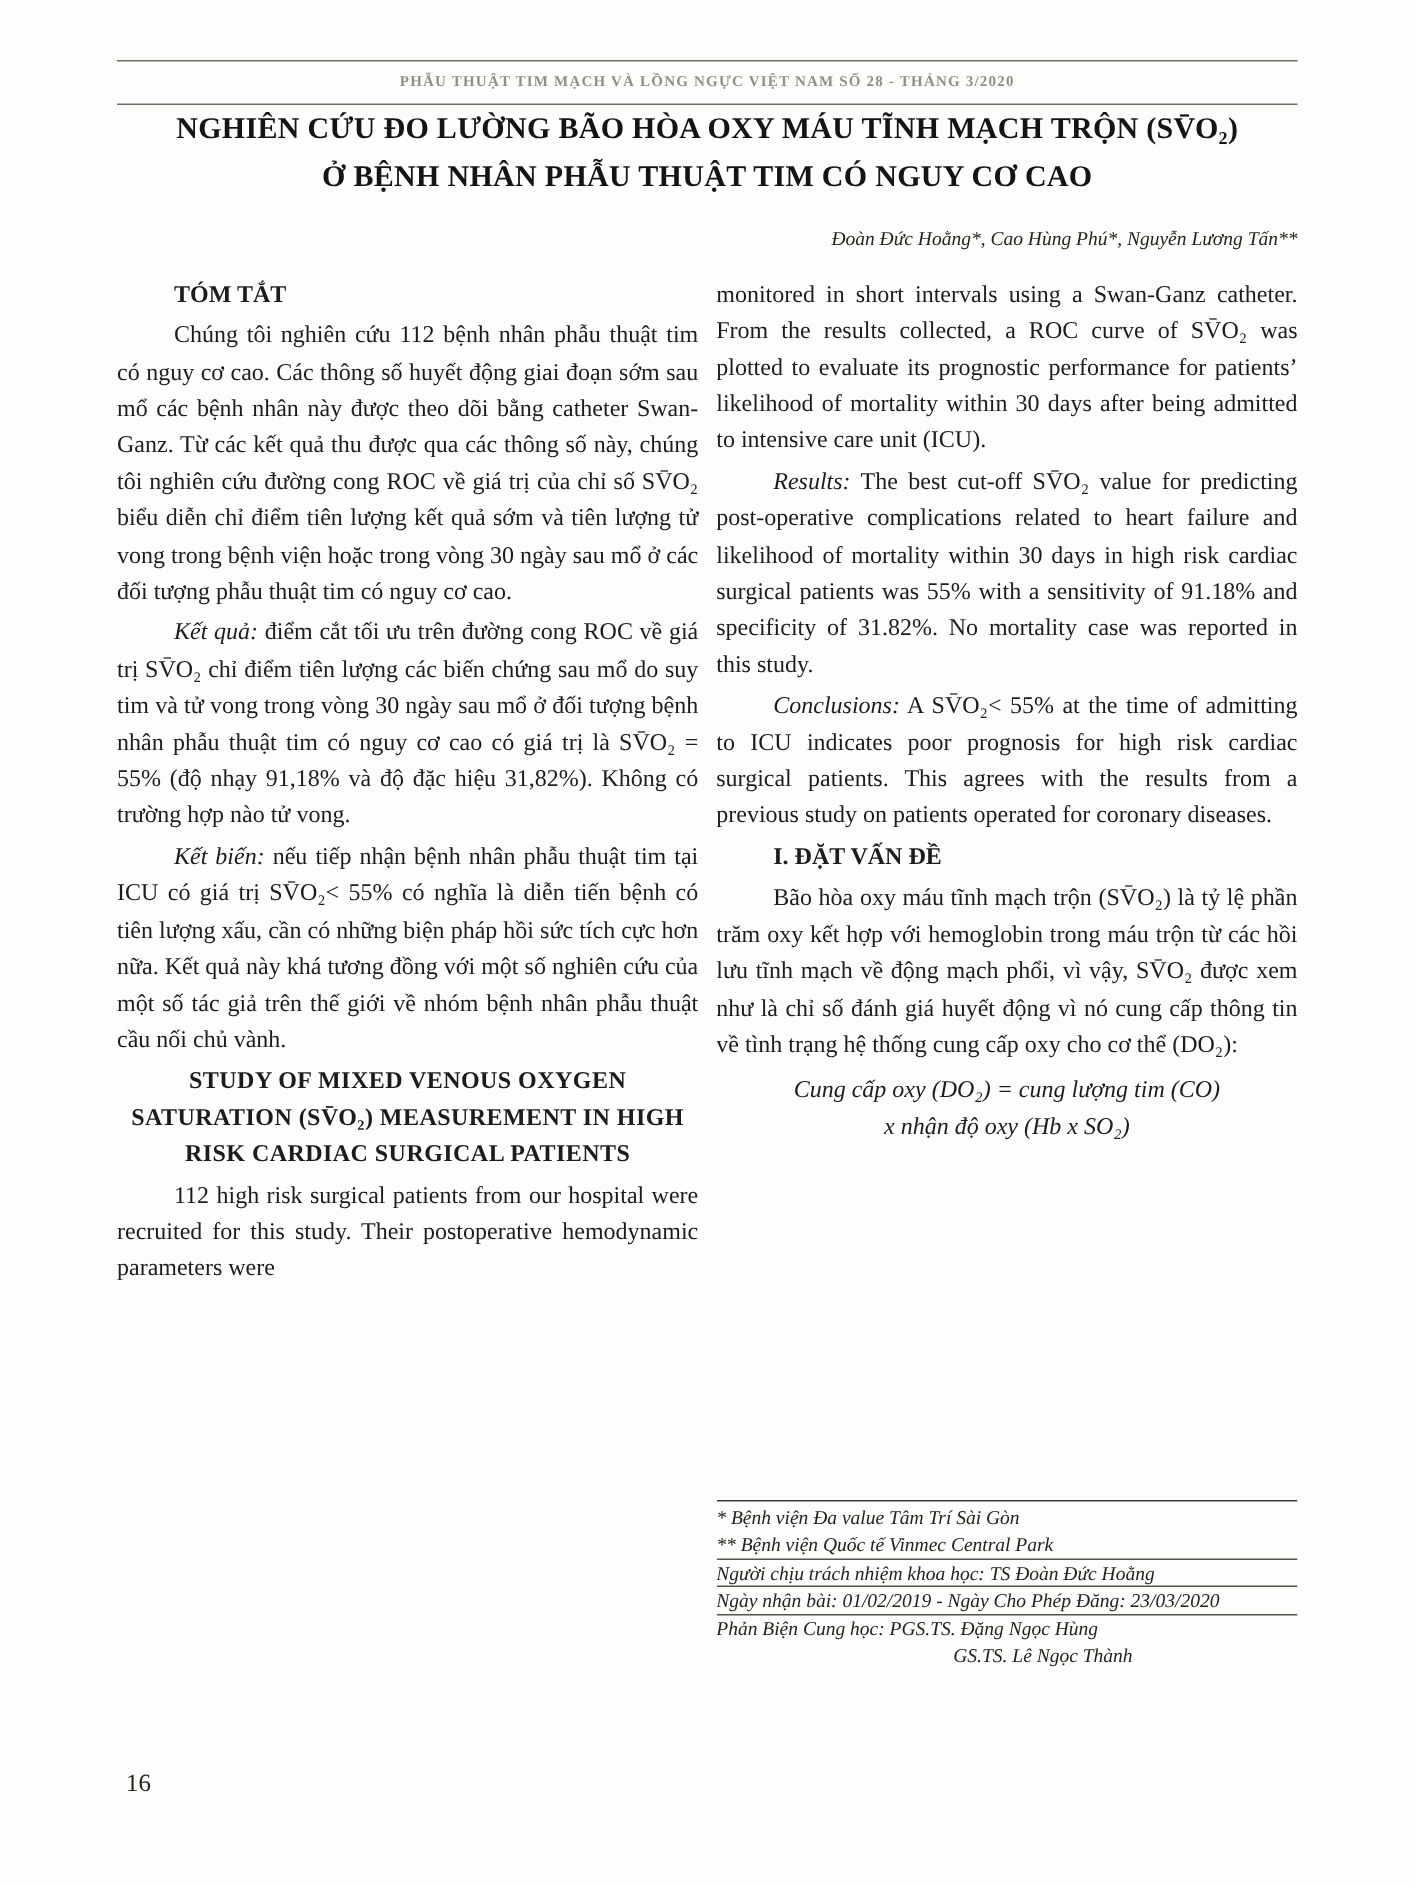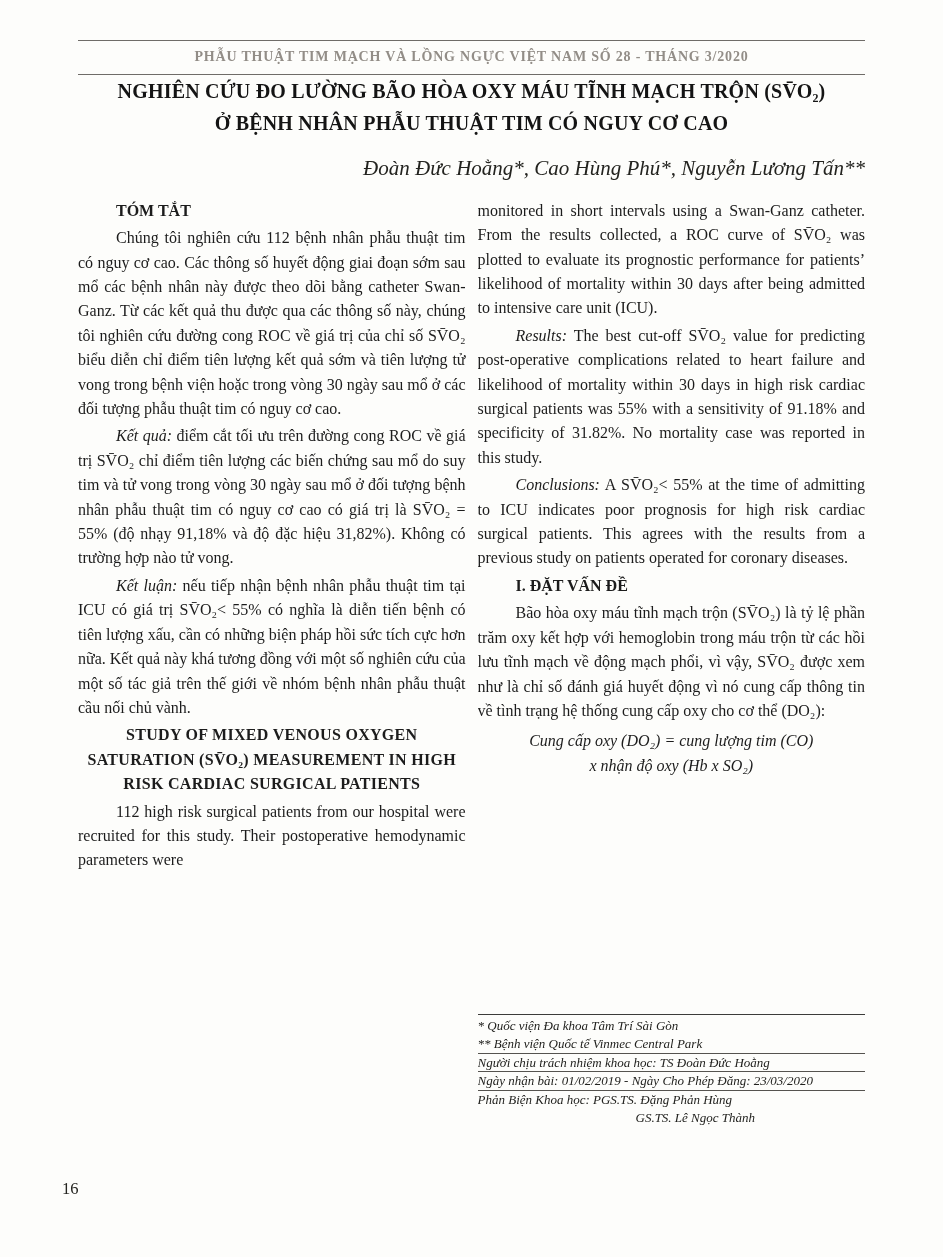--- a/index.html
+++ b/index.html
@@ -20,37 +20,37 @@
   }
   .journal-header {
     margin-top: 40px;
     border-top: 1.5px solid #6f6c68;
     border-bottom: 1.5px solid #6f6c68;
     padding: 8px 0 9px;
     text-align: center;
   }
   .journal-header .header-text {
     color: #928d87;
-    font-size: 14px;
+    font-size: 10px;
     letter-spacing: 0.8px;
     font-weight: bold;
   }
   .article-title {
     text-align: center;
     font-weight: bold;
     font-size: 20px;
     line-height: 1.62;
     letter-spacing: 0.2px;
     color: #141414;
   }
   .authors-line {
     text-align: right;
     font-style: italic;
     margin-top: 16px;
-    font-size: 21px;
+    font-size: 13px;
     color: #23231f;
   }
   .columns {
     display: flex;
     gap: 12px;
     margin-top: 18px;
     height: 928px;
   }
   .col {
     flex: 1 1 0;
@@ -80,21 +80,21 @@
     font-style: italic;
     text-align: left;
     color: #22221f;
   }
   .fn { padding: 1px 0; }
   .fn-top { border-top: 1.2px solid #3c3c3a; padding-top: 3px; }
   .fn-rule { border-top: 1px solid #55534f; }
   .fn-indent { padding-left: 158px; }
   .page-number {
     position: absolute;
-    left: 62px;
+    left: 84px;
     bottom: 58px;
     font-size: 16.5px;
     color: #242420;
   }
 </style>
 </head>
 <body>
 
 <div class="page">
 
@@ -108,39 +108,39 @@
   </div>
 
   <div class="authors-line">Đoàn Đức Hoằng*, Cao Hùng Phú*, Nguyễn Lương Tấn**</div>
 
   <div class="columns">
 
     <div class="col">
       <p class="h indent">TÓM TẮT</p>
       <p class="indent">Chúng tôi nghiên cứu 112 bệnh nhân phẫu thuật tim có nguy cơ cao. Các thông số huyết động giai đoạn sớm sau mổ các bệnh nhân này được theo dõi bằng catheter Swan-Ganz. Từ các kết quả thu được qua các thông số này, chúng tôi nghiên cứu đường cong ROC về giá trị của chỉ số SV̄O₂ biểu diễn chỉ điểm tiên lượng kết quả sớm và tiên lượng tử vong trong bệnh viện hoặc trong vòng 30 ngày sau mổ ở các đối tượng phẫu thuật tim có nguy cơ cao.</p>
       <p class="indent"><span class="it">Kết quả:</span> <span>điểm cắt tối ưu trên đường cong ROC về giá trị SV̄O₂ chỉ điểm tiên lượng các biến chứng sau mổ do suy tim và tử vong trong vòng 30 ngày sau mổ ở đối tượng bệnh nhân phẫu thuật tim có nguy cơ cao có giá trị là SV̄O₂ = 55% (độ nhạy 91,18% và độ đặc hiệu 31,82%). Không có trường hợp nào tử vong.</span></p>
-      <p class="indent"><span class="it">Kết luận:</span> <span>nếu tiếp nhận bệnh nhân phẫu thuật tim tại ICU có giá trị SV̄O₂&lt; 55% có nghĩa là diễn tiến bệnh có tiên lượng xấu, cần có những biện pháp hồi sức tích cực hơn nữa. Kết quả này khá tương đồng với một số nghiên cứu của một số tác giả trên thế giới về nhóm bệnh nhân phẫu thuật cầu nối chủ vành.</span></p>
+      <p class="indent"><span class="it">Kết biến:</span> <span>nếu tiếp nhận bệnh nhân phẫu thuật tim tại ICU có giá trị SV̄O₂&lt; 55% có nghĩa là diễn tiến bệnh có tiên lượng xấu, cần có những biện pháp hồi sức tích cực hơn nữa. Kết quả này khá tương đồng với một số nghiên cứu của một số tác giả trên thế giới về nhóm bệnh nhân phẫu thuật cầu nối chủ vành.</span></p>
       <p class="h center subtitle">STUDY OF MIXED VENOUS OXYGEN SATURATION (SV̄O₂) MEASUREMENT IN HIGH RISK CARDIAC SURGICAL PATIENTS</p>
       <p class="indent">112 high risk surgical patients from our hospital were recruited for this study. Their postoperative hemodynamic parameters were</p>
     </div>
 
     <div class="col">
       <p>monitored in short intervals using a Swan-Ganz catheter. From the results collected, a ROC curve of SV̄O₂ was plotted to evaluate its prognostic performance for patients’ likelihood of mortality within 30 days after being admitted to intensive care unit (ICU).</p>
       <p class="indent"><span class="it">Results:</span> <span>The best cut-off SV̄O₂ value for predicting post-operative complications related to heart failure and likelihood of mortality within 30 days in high risk cardiac surgical patients was 55% with a sensitivity of 91.18% and specificity of 31.82%. No mortality case was reported in this study.</span></p>
       <p class="indent"><span class="it">Conclusions:</span> <span>A SV̄O₂&lt; 55% at the time of admitting to ICU indicates poor prognosis for high risk cardiac surgical patients. This agrees with the results from a previous study on patients operated for coronary diseases.</span></p>
       <p class="h indent">I. ĐẶT VẤN ĐỀ</p>
       <p class="indent">Bão hòa oxy máu tĩnh mạch trộn (SV̄O₂) là tỷ lệ phần trăm oxy kết hợp với hemoglobin trong máu trộn từ các hồi lưu tĩnh mạch về động mạch phổi, vì vậy, SV̄O₂ được xem như là chỉ số đánh giá huyết động vì nó cung cấp thông tin về tình trạng hệ thống cung cấp oxy cho cơ thể (DO₂):</p>
       <p class="formula"><span>Cung cấp oxy (DO₂) = cung lượng tim (CO)</span><br><span>x  nhận độ oxy (Hb x SO₂)</span></p>
 
       <div class="footnotes">
-        <div class="fn fn-top">* Quốc viện Đa khoa Tâm Trí Sài Gòn</div>
+        <div class="fn fn-top">* Bệnh viện Đa value Tâm Trí Sài Gòn</div>
         <div class="fn">** Bệnh viện Quốc tế Vinmec Central Park</div>
         <div class="fn fn-rule">Người chịu trách nhiệm khoa học: TS Đoàn Đức Hoằng</div>
         <div class="fn fn-rule">Ngày nhận bài: 01/02/2019  - Ngày Cho Phép Đăng: 23/03/2020</div>
-        <div class="fn fn-rule">Phản Biện Khoa học: PGS.TS. Đặng Phản Hùng</div>
+        <div class="fn fn-rule">Phản Biện Cung học: PGS.TS. Đặng Ngọc Hùng</div>
         <div class="fn fn-indent">GS.TS. Lê Ngọc Thành</div>
       </div>
     </div>
 
   </div>
 
   <div class="page-number">16</div>
 
 </div>
 

